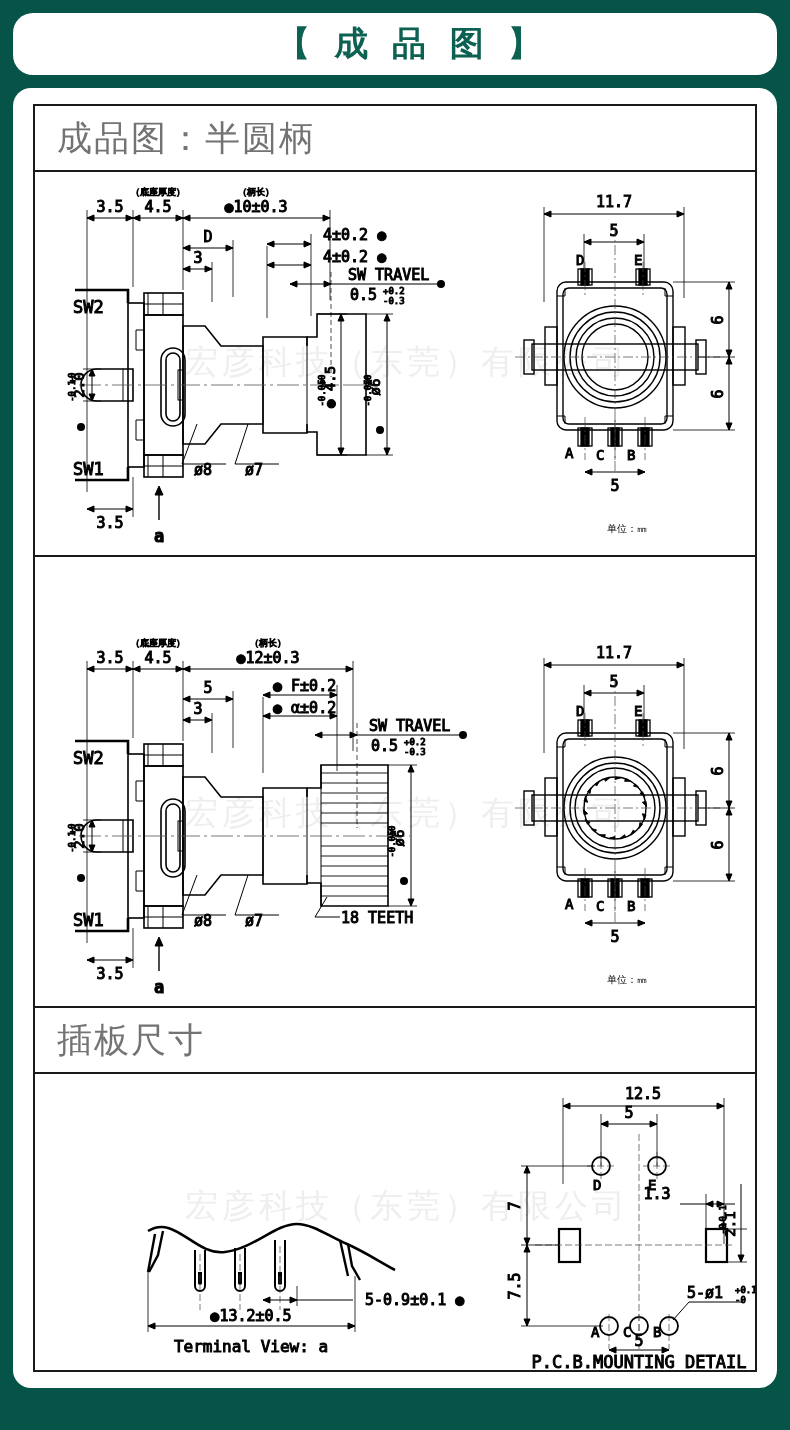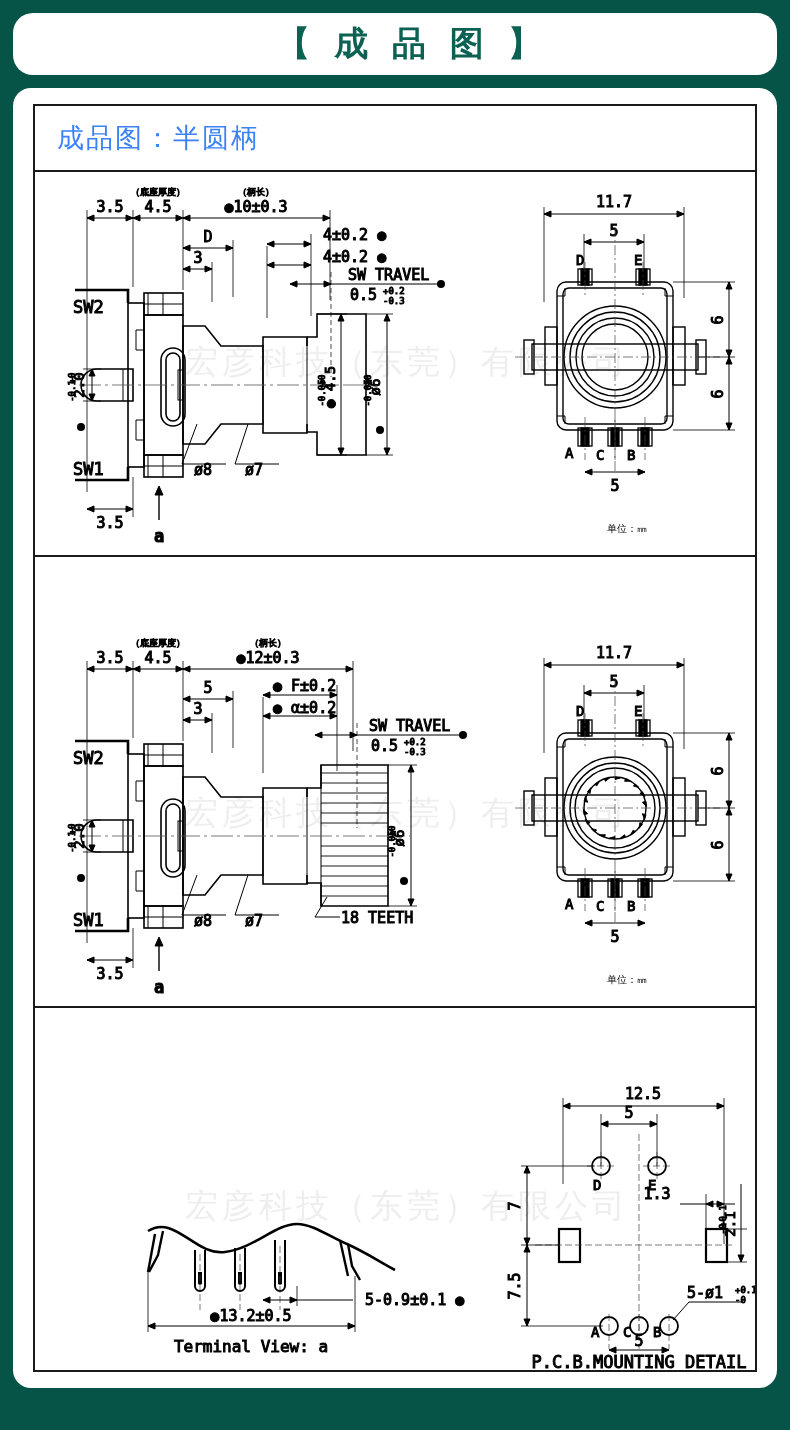--- a/index.html
+++ b/index.html
@@ -53,22 +53,22 @@
   
   .sec-title-bar {
     position: absolute;
     left: 0; width: 100%;
     border-bottom: 2px solid #1a1a1a;
     height: 66px;
     display: flex; align-items: center;
   }
   .sec-title {
     font-family: "DejaVu Serif", serif;
-    font-size: 27px;
-    color: #3b82f6;
+    font-size: 35px;
+    color: #737373;
     padding-left: 22px;
     letter-spacing: 2px;
     white-space: nowrap;
   }
   .sec-body {
     position: absolute;
     left: 0; width: 100%;
     border-bottom: 2px solid #1a1a1a;
   }
   .sec-body.last { border-bottom: none; }
@@ -753,20 +753,23 @@
             </g>
             <g transform="translate(688,222) rotate(-90)">
               <text x="0" y="0" font-size="15" text-anchor="middle">6</text>
             </g>
           </g>
         </svg>
 
         <div class="unit-note" style="left:572px; top:350px;">单位：㎜</div>
       </div>
 
+      <div class="sec-title-bar" style="top:902px;">
+        <span class="sec-title">插板尺寸</span>
+      </div>
 
       <div class="sec-body last" style="top:968px; height:300px;">
         <div class="wm" style="left:150px; top:110px; font-size:33px;">宏彦科技（东莞）有限公司</div>
 
         <svg class="dwg" width="724" height="300" viewBox="0 0 724 300">
           <g stroke="#000" fill="none" stroke-width="1">
 
             <g stroke-width="2.6" fill="none">
               <path d="M113 157 C140 140, 160 182, 190 178 C220 174, 240 150, 262 150
                        C278 150, 295 163, 312 170 C330 178, 345 188, 360 196"></path>

